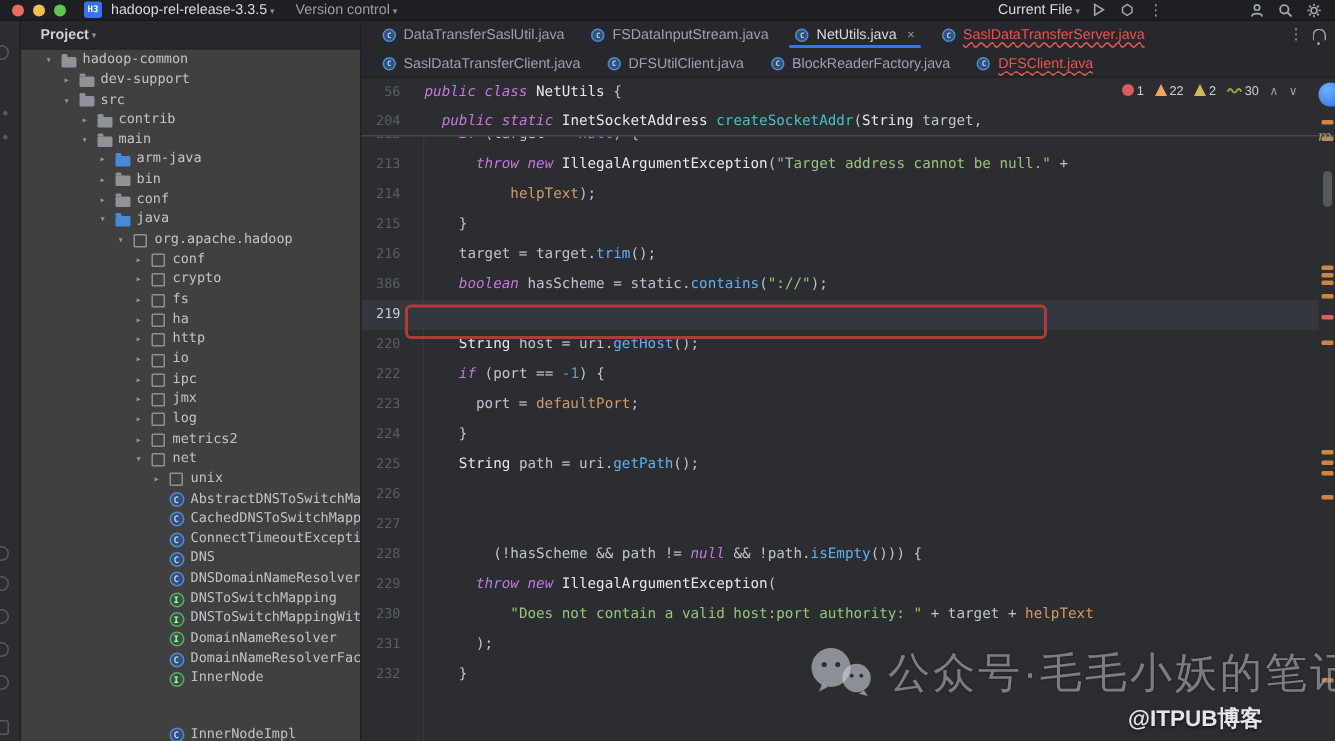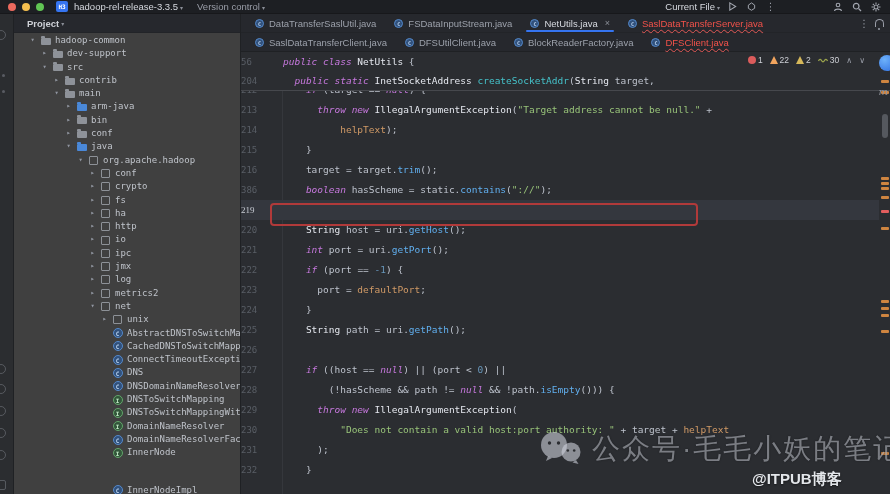--- a/index.html
+++ b/index.html
@@ -73,23 +73,23 @@
   .bell::after { content:''; position:absolute; left:2.4px; bottom:-2.5px; width:2px; height:2px;
     border-radius:50%; background:#9a9ea8; }
 
   
   .editor-body { position:absolute; left:0; top:38px; width:650px; height:442px;
     background:#2b2d31; overflow:hidden; }
   .gutter-sep { position:absolute; left:41px; top:0; bottom:0; width:1px; background:#35373c; }
   .code-scroll { position:absolute; left:0; top:28px; right:12px; }
   .code-line { position:relative; height:20px; display:flex; align-items:center; }
   .code-line.current { background:#34373e; }
-  .ln { position:absolute; left:0; width:26px; 
+  .ln { position:absolute; left:0; width:26px; text-align:right;
     font:9px "DejaVu Sans Mono",monospace; color:#595e66; }
-  .ln.cur { color:#c8ccd4;font-family:Liberation Serif, serif; }
+  .ln.cur { color:#c8ccd4; }
   .ct { margin-left:42px; font:9.5px/20px "DejaVu Sans Mono",monospace; white-space:pre; }
   .pln{color:#bec3cd;} .kw{color:#c678dd; font-style:italic;} .cls{color:#e4e7ee;}
   .mth{color:#61afef;} .mthd{color:#45c1c9;} .str{color:#98c379;} .num{color:#6897bb;}
   .fld{color:#d19a66;}
   .err{color:#f2524a; text-decoration:underline wavy #f2524a 1px; text-underline-offset:2px;}
 
   .sticky { position:absolute; left:0; top:0; right:0; height:39px; background:#2b2d31;
     border-bottom:1px solid #46484d; z-index:5; }
   .sticky .code-line { height:19px; }
   .sticky .ct { line-height:19px;text-align:right; }
@@ -514,24 +514,20 @@
         </div>
         <div class="code-line current">
           <span class="ln cur">219</span>
           <span class="ct"></span>
         </div>
         <div class="code-line">
           <span class="ln">220</span>
           <span class="ct"><span class="pln">    </span><span class="cls">String</span><span class="pln"> host = uri.</span><span class="mth">getHost</span><span class="pln">();</span></span>
         </div>
         <div class="code-line">
-          <span class="ln">221</span>
-          <span class="ct"><span class="pln">    </span><span class="kw">int</span><span class="pln"> port = uri.</span><span class="mth">getPort</span><span class="pln">();</span></span>
-        </div>
-        <div class="code-line">
           <span class="ln">222</span>
           <span class="ct"><span class="pln">    </span><span class="kw">if</span><span class="pln"> (port == </span><span class="num">-1</span><span class="pln">) {</span></span>
         </div>
         <div class="code-line">
           <span class="ln">223</span>
           <span class="ct"><span class="pln">      port = </span><span class="fld">defaultPort</span><span class="pln">;</span></span>
         </div>
         <div class="code-line">
           <span class="ln">224</span>
           <span class="ct"><span class="pln">    }</span></span>
@@ -539,21 +535,20 @@
         <div class="code-line">
           <span class="ln">225</span>
           <span class="ct"><span class="pln">    </span><span class="cls">String</span><span class="pln"> path = uri.</span><span class="mth">getPath</span><span class="pln">();</span></span>
         </div>
         <div class="code-line">
           <span class="ln">226</span>
           <span class="ct"></span>
         </div>
         <div class="code-line">
           <span class="ln">227</span>
-          <span class="ct"><span class="pln">    </span><span class="kw">if</span><span class="pln"> ((host == </span><span class="kw">null</span><span class="pln">) || (port &lt; </span><span class="num">0</span><span class="pln">) ||</span></span>
         </div>
         <div class="code-line">
           <span class="ln">228</span>
           <span class="ct"><span class="pln">        (!hasScheme &amp;&amp; path != </span><span class="kw">null</span><span class="pln"> &amp;&amp; !path.</span><span class="mth">isEmpty</span><span class="pln">())) {</span></span>
         </div>
         <div class="code-line">
           <span class="ln">229</span>
           <span class="ct"><span class="pln">      </span><span class="kw">throw new </span><span class="cls">IllegalArgumentException</span><span class="pln">(</span></span>
         </div>
         <div class="code-line">

